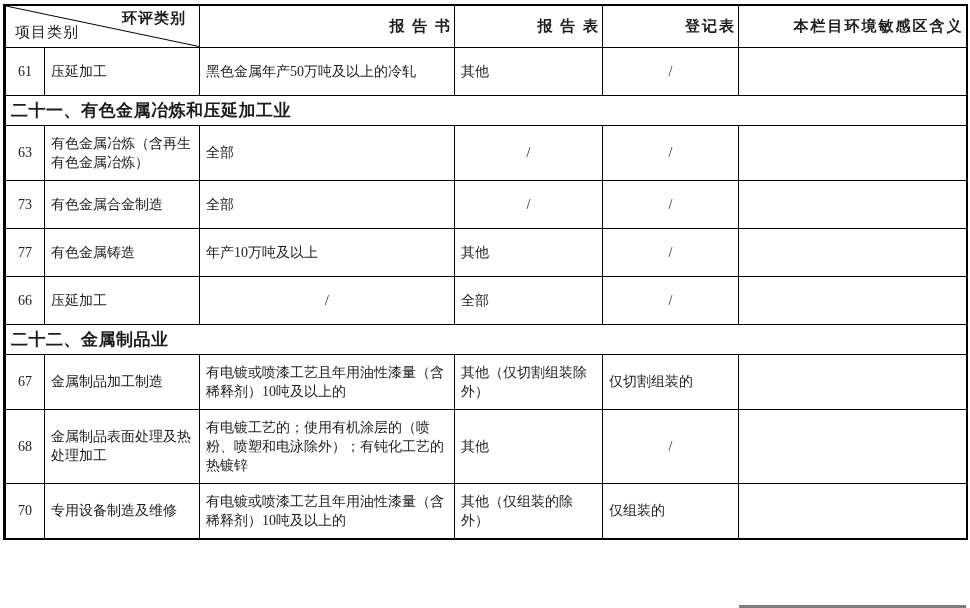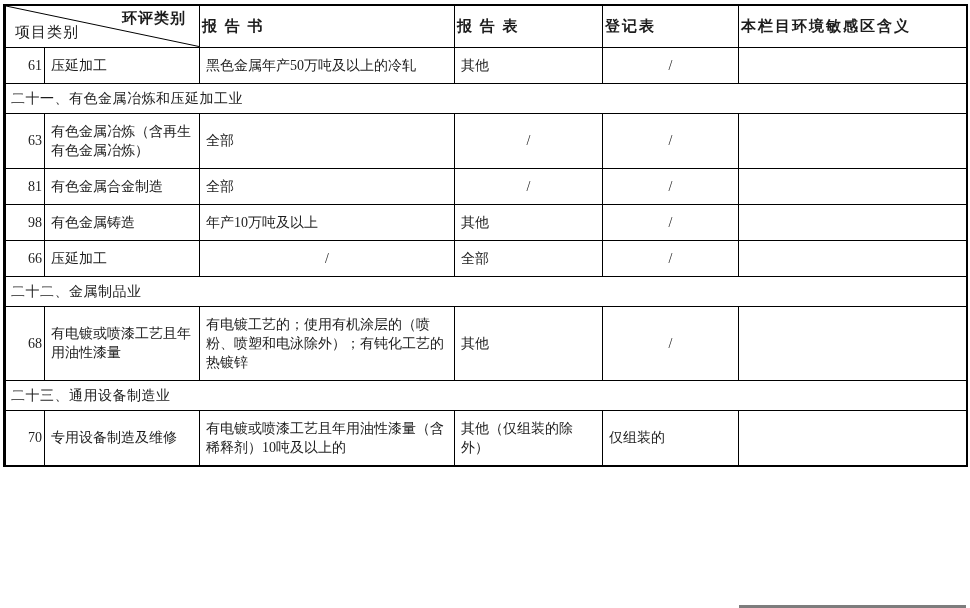--- a/index.html
+++ b/index.html
@@ -39,21 +39,21 @@
   col.c3 { width: 255px; }
   col.c4 { width: 148px; }
   col.c5 { width: 136px; }
   col.c6 { width: 228px; }
 
   
   thead th {
     height: 42px;
     font-size: 15px;
     font-weight: bold;
-    text-align: left;
+    text-align: right;
     padding: 2px;
     letter-spacing: 2px;
   }
   th.diag {
     position: relative;
     padding: 0;
     letter-spacing: 1px;
   }
   th.diag svg.diagline {
     position: absolute;
@@ -71,27 +71,27 @@
     font-size: 15px; font-weight: normal;
   }
 
   
   td {
     font-size: 14px;
     line-height: 19px;
     padding: 8px 6px;
   }
   td.c-no {
-    text-align: right;
-    padding: 8px 2px;
+    text-align: center;
+    padding: 14px 2px;
   }
   td.slash { text-align: center; }
   td.section-cell {
-    font-weight: normal;
-    font-size: 14px;
+    font-weight: bold;
+    font-size: 17px;
     padding: 5px 4px 5px 5px;
     height: 29px;
     letter-spacing: 0.5px;
   }
   
   .artifact-bar {
     position: absolute;
     left: 739px;
     top: 601px;
     width: 227px;
@@ -142,56 +142,61 @@
     </tr>
         <tr>
       <td class="c-no">63</td>
       <td class="c-cat">有色金属冶炼（含再生有色金属冶炼）</td>
       <td class="c-book">全部</td>
       <td class="c-form slash">/</td>
       <td class="c-reg slash">/</td>
       <td class="c-sen"></td>
     </tr>
         <tr>
-      <td class="c-no">81</td>
+      <td class="c-no">73</td>
       <td class="c-cat">有色金属合金制造</td>
       <td class="c-book">全部</td>
       <td class="c-form slash">/</td>
       <td class="c-reg slash">/</td>
       <td class="c-sen"></td>
     </tr>
         <tr>
-      <td class="c-no">98</td>
+      <td class="c-no">77</td>
       <td class="c-cat">有色金属铸造</td>
       <td class="c-book">年产10万吨及以上</td>
       <td class="c-form">其他</td>
       <td class="c-reg slash">/</td>
       <td class="c-sen"></td>
     </tr>
         <tr>
       <td class="c-no">66</td>
       <td class="c-cat">压延加工</td>
       <td class="c-book slash">/</td>
       <td class="c-form">全部</td>
       <td class="c-reg slash">/</td>
       <td class="c-sen"></td>
     </tr>
         <tr>
       <td class="section-cell" colspan="6">二十二、金属制品业</td>
     </tr>
         <tr>
+      <td class="c-no">67</td>
+      <td class="c-cat">金属制品加工制造</td>
+      <td class="c-book">有电镀或喷漆工艺且年用油性漆量（含稀释剂）10吨及以上的</td>
+      <td class="c-form">其他（仅切割组装除外）</td>
+      <td class="c-reg">仅切割组装的</td>
+      <td class="c-sen"></td>
+    </tr>
+        <tr>
       <td class="c-no">68</td>
-      <td class="c-cat">有电镀或喷漆工艺且年用油性漆量</td>
+      <td class="c-cat">金属制品表面处理及热处理加工</td>
       <td class="c-book">有电镀工艺的；使用有机涂层的（喷粉、喷塑和电泳除外）；有钝化工艺的热镀锌</td>
       <td class="c-form">其他</td>
       <td class="c-reg slash">/</td>
       <td class="c-sen"></td>
-    </tr>
-        <tr>
-      <td class="section-cell" colspan="6">二十三、通用设备制造业</td>
     </tr>
         <tr>
       <td class="c-no">70</td>
       <td class="c-cat">专用设备制造及维修</td>
       <td class="c-book">有电镀或喷漆工艺且年用油性漆量（含稀释剂）10吨及以上的</td>
       <td class="c-form">其他（仅组装的除外）</td>
       <td class="c-reg">仅组装的</td>
       <td class="c-sen"></td>
     </tr>
       </tbody>

